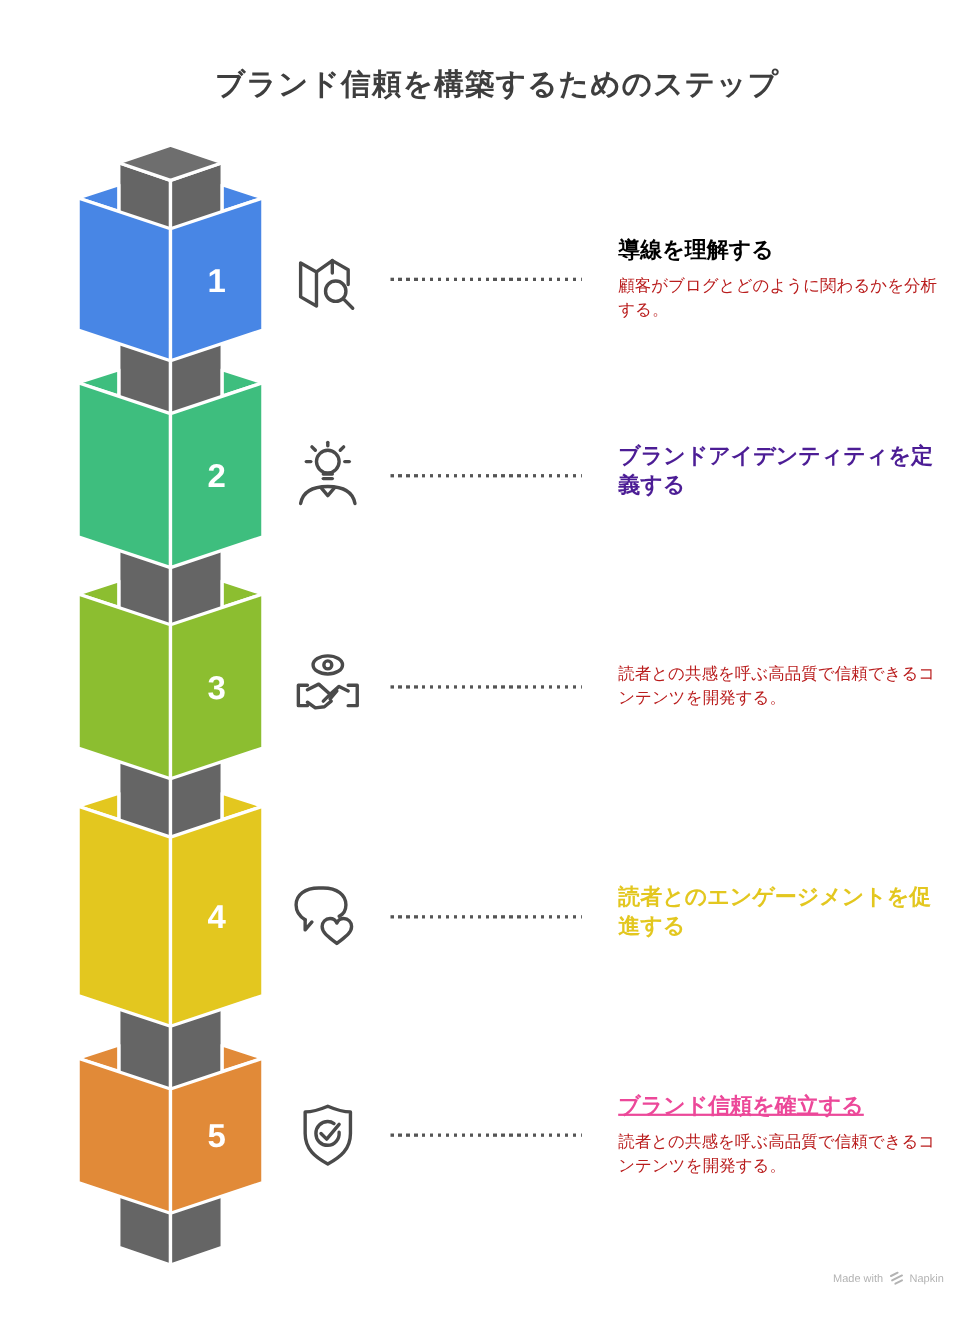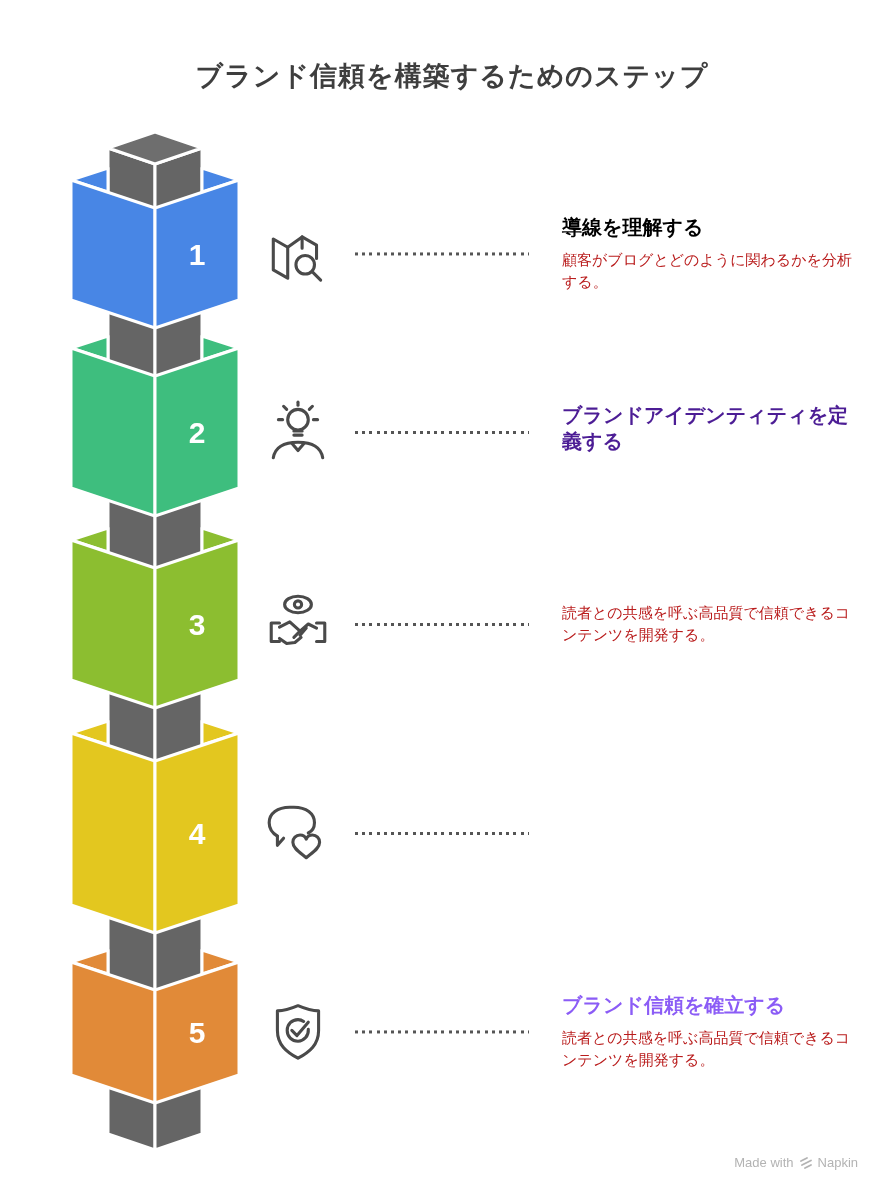--- a/index.html
+++ b/index.html
@@ -23,21 +23,21 @@
   }
   .step-text{flex:1;max-width:300px;}
   .step-title{font-size:20px;font-weight:700;line-height:1.3;margin:0 0 9px 0;}
   .step-desc{font-size:15px;line-height:1.47;color:#b91c1c;margin:0;}
   .block-number{
     font-family:"Liberation Sans","DejaVu Sans",sans-serif;
     font-size:30px;font-weight:700;fill:#ffffff;
   }
   .footer{
     position:absolute;right:18px;top:1155px;display:flex;align-items:center;gap:5px;
-    font-size:13px;color:#b3b3b3;text-decoration:none;
+    font-size:10px;color:#b3b3b3;text-decoration:none;
   }
   .icon-stroke{stroke:#4a4a4a;stroke-width:3;fill:none;stroke-linecap:round;stroke-linejoin:round;}
 </style>
 </head>
 <body>
 
 <div class="canvas">
 
   <h1 class="main-title">ブランド信頼を構築するためのステップ</h1>
 
@@ -160,36 +160,37 @@
       <svg width="70" height="70" viewBox="0 0 68 68">
         <g class="icon-stroke">
           <path d="M14,37 C9,34 6,30 6,24 C6,15 14,9 26,9 L30,9 C42,9 50,15 50,24 C50,28 48,32 44,34"></path>
           <path d="M14,37 L14,46 L20,39"></path>
           <path d="M42,58 C36,53 29,49 29,43 C29,39 32,36 36,36 C38.5,36 41,37.5 42,40 C43,37.5 45.5,36 48,36 C52,36 55,39 55,43 C55,49 48,53 42,58 Z" fill="#ffffff"></path>
         </g>
       </svg>
     </div>
     <div class="dots"></div>
     <div class="step-text">
+      <p class="step-title" style="color: rgb(227, 199, 31);">読者とのエンゲージメントを促進する</p>
     </div>
   </div>
 
   <div class="step-row" style="top:1032px">
     <div class="step-icon">
       <svg width="70" height="70" viewBox="0 0 68 68">
         <g class="icon-stroke">
           <path d="M34,8 C41,11 48,13 54,13 L54,32 C54,46 45,53 34,59 C23,53 14,46 14,32 L14,13 C20,13 27,11 34,8 Z"></path>
           <path d="M44,31 C44.5,37 40,42.5 34,42.5 C28,42.5 23.5,38 23.5,32 C23.5,26 28,21.5 34,21.5 C36,21.5 38,22.2 39.5,23.3"></path>
           <path d="M28,32 L33,37 L44,24"></path>
         </g>
       </svg>
     </div>
     <div class="dots"></div>
     <div class="step-text">
-      <p class="step-title" style="color: #8b5cf6;">ブランド信頼を確立する</p>
+      <p class="step-title" style="color: #ec4899; text-decoration: underline;">ブランド信頼を確立する</p>
       <p class="step-desc">読者との共感を呼ぶ高品質で信頼できるコンテンツを開発する。</p>
     </div>
   </div>
 
   <a class="footer" href="#">
     <span>Made with</span>
     <svg width="14" height="14" viewBox="0 0 14 14">
       <g stroke="#b3b3b3" stroke-width="1.8" stroke-linecap="round" fill="none">
         <path d="M2,5 L8,2"></path>
         <path d="M3,9 L12,4.5"></path>

